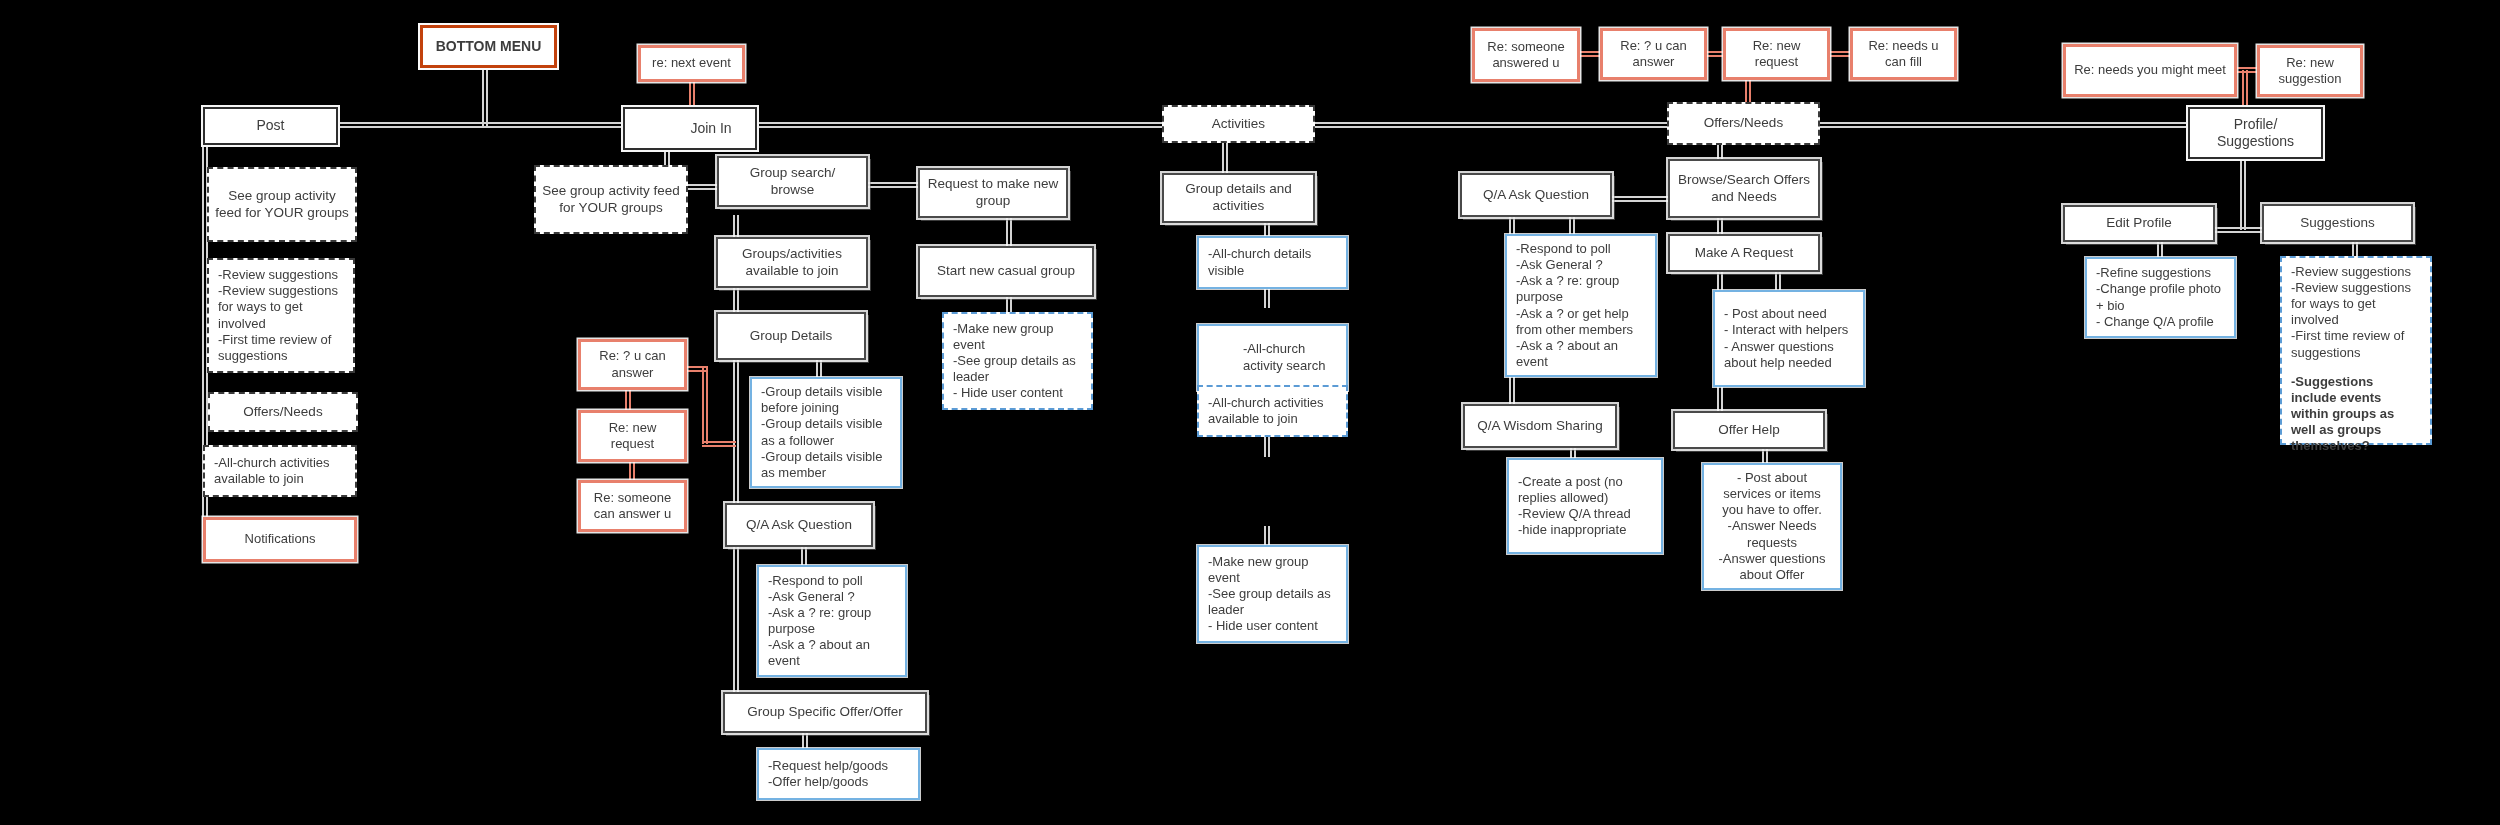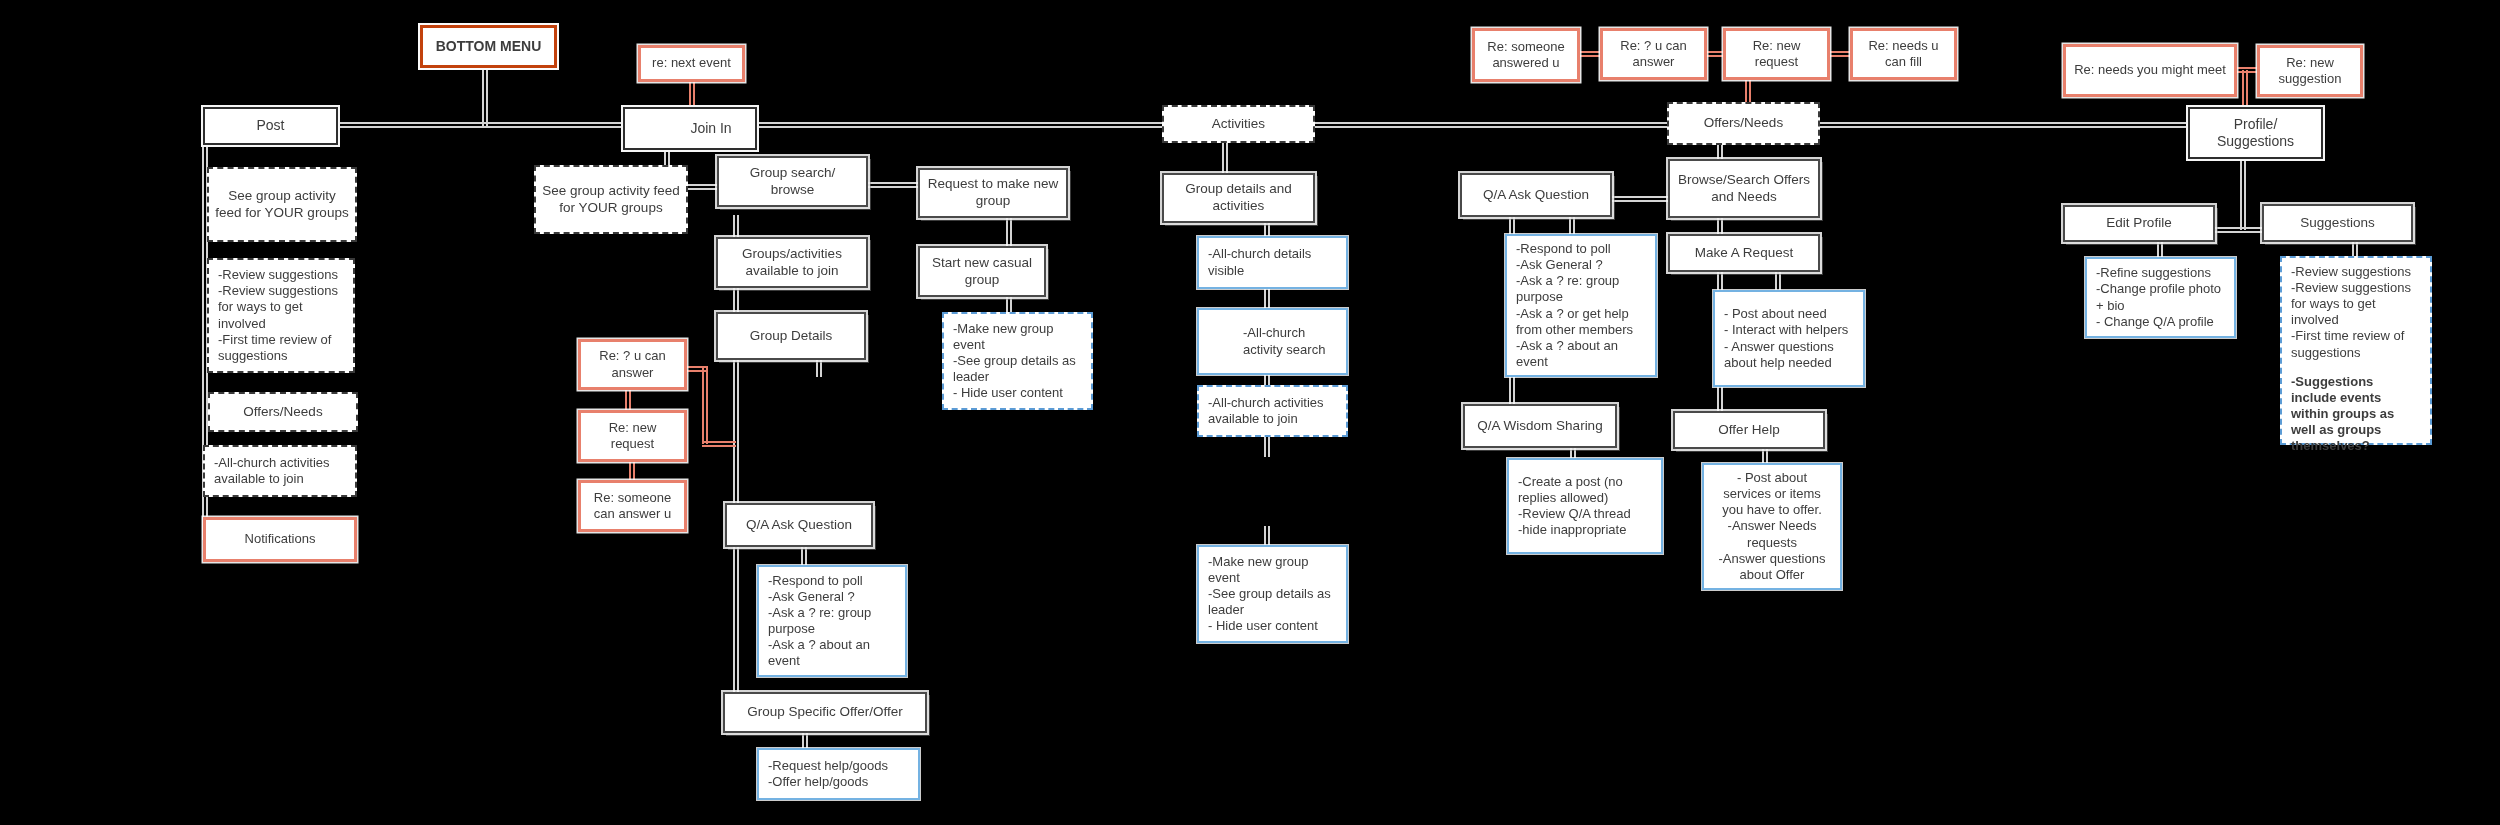--- a/index.html
+++ b/index.html
@@ -108,42 +108,45 @@
   <div class="box dashed" style="left:208px;top:392px;width:150px;height:40px;">Offers/Needs</div>
   <div class="box dashed body-left" style="left:203px;top:445px;width:154px;height:52px;">-All-church activities available to join</div>
   <div class="box red-box" style="left:203px;top:517px;width:154px;height:45px;">Notifications</div>
 
   <div class="box red-box" style="left:638px;top:45px;width:107px;height:37px;">re: next event</div>
   <div class="box menu" style="left:623px;top:107px;width:134px;height:43px;padding-left:48px;">Join In</div>
   <div class="box dashed" style="left:534px;top:165px;width:154px;height:69px;">See group activity feed for YOUR groups</div>
   <div class="box solid" style="left:717px;top:156px;width:151px;height:51px;">Group search/
 browse</div>
   <div class="box solid" style="left:918px;top:168px;width:150px;height:50px;">Request to make new group</div>
-  <div class="box solid" style="left:918px;top:246px;width:128px;height:51px;">Start new casual group</div>
+  <div class="box solid" style="left:918px;top:246px;width:176px;height:51px;">Start new casual group</div>
   <div class="box blue-dashed body-left" style="left:942px;top:312px;width:151px;height:98px;">-Make new group event
 -See group details as leader
 - Hide user content</div>
   <div class="box solid" style="left:716px;top:237px;width:152px;height:51px;">Groups/activities available to join</div>
   <div class="box solid" style="left:716px;top:312px;width:150px;height:48px;">Group Details</div>
+  <div class="box blue body-left" style="left:750px;top:377px;width:152px;height:111px;">-Group details visible before joining
+-Group details visible as a follower
+-Group details visible as member</div>
   <div class="box red-box" style="left:578px;top:339px;width:109px;height:51px;">Re: ? u can answer</div>
   <div class="box red-box" style="left:578px;top:410px;width:109px;height:52px;">Re: new request</div>
   <div class="box red-box" style="left:578px;top:480px;width:109px;height:52px;">Re: someone can answer u</div>
   <div class="box solid" style="left:725px;top:503px;width:148px;height:44px;">Q/A Ask Question</div>
   <div class="box blue body-left" style="left:757px;top:565px;width:150px;height:112px;">-Respond to poll
 -Ask General ?
 -Ask a ? re: group purpose
 -Ask a ? about an event</div>
   <div class="box solid" style="left:723px;top:692px;width:204px;height:41px;">Group Specific Offer/Offer</div>
   <div class="box blue body-left" style="left:757px;top:748px;width:163px;height:52px;">-Request help/goods
 -Offer help/goods</div>
 
   <div class="box dashed" style="left:1162px;top:105px;width:153px;height:38px;">Activities</div>
   <div class="box solid" style="left:1162px;top:173px;width:153px;height:50px;">Group details and activities</div>
   <div class="box blue body-left" style="left:1197px;top:236px;width:151px;height:53px;">-All-church details visible</div>
-  <div class="box blue body-left" style="left:1197px;top:308px;width:151px;height:67px;padding-left:44px;">-All-church activity search</div>
+  <div class="box blue body-left" style="left:1197px;top:324px;width:151px;height:67px;padding-left:44px;">-All-church activity search</div>
   <div class="box blue-dashed body-left" style="left:1197px;top:385px;width:151px;height:52px;">-All-church activities available to join</div>
   <div class="box blue body-left" style="left:1197px;top:545px;width:151px;height:98px;">-Make new group event
 -See group details as leader
 - Hide user content</div>
 
   <div class="box red-box" style="left:1472px;top:28px;width:108px;height:54px;">Re: someone answered u</div>
   <div class="box red-box" style="left:1600px;top:28px;width:107px;height:52px;">Re: ? u can answer</div>
   <div class="box red-box" style="left:1723px;top:28px;width:107px;height:52px;">Re: new request</div>
   <div class="box red-box" style="left:1850px;top:28px;width:107px;height:52px;">Re: needs u can fill</div>
   <div class="box dashed" style="left:1667px;top:102px;width:153px;height:43px;">Offers/Needs</div>

